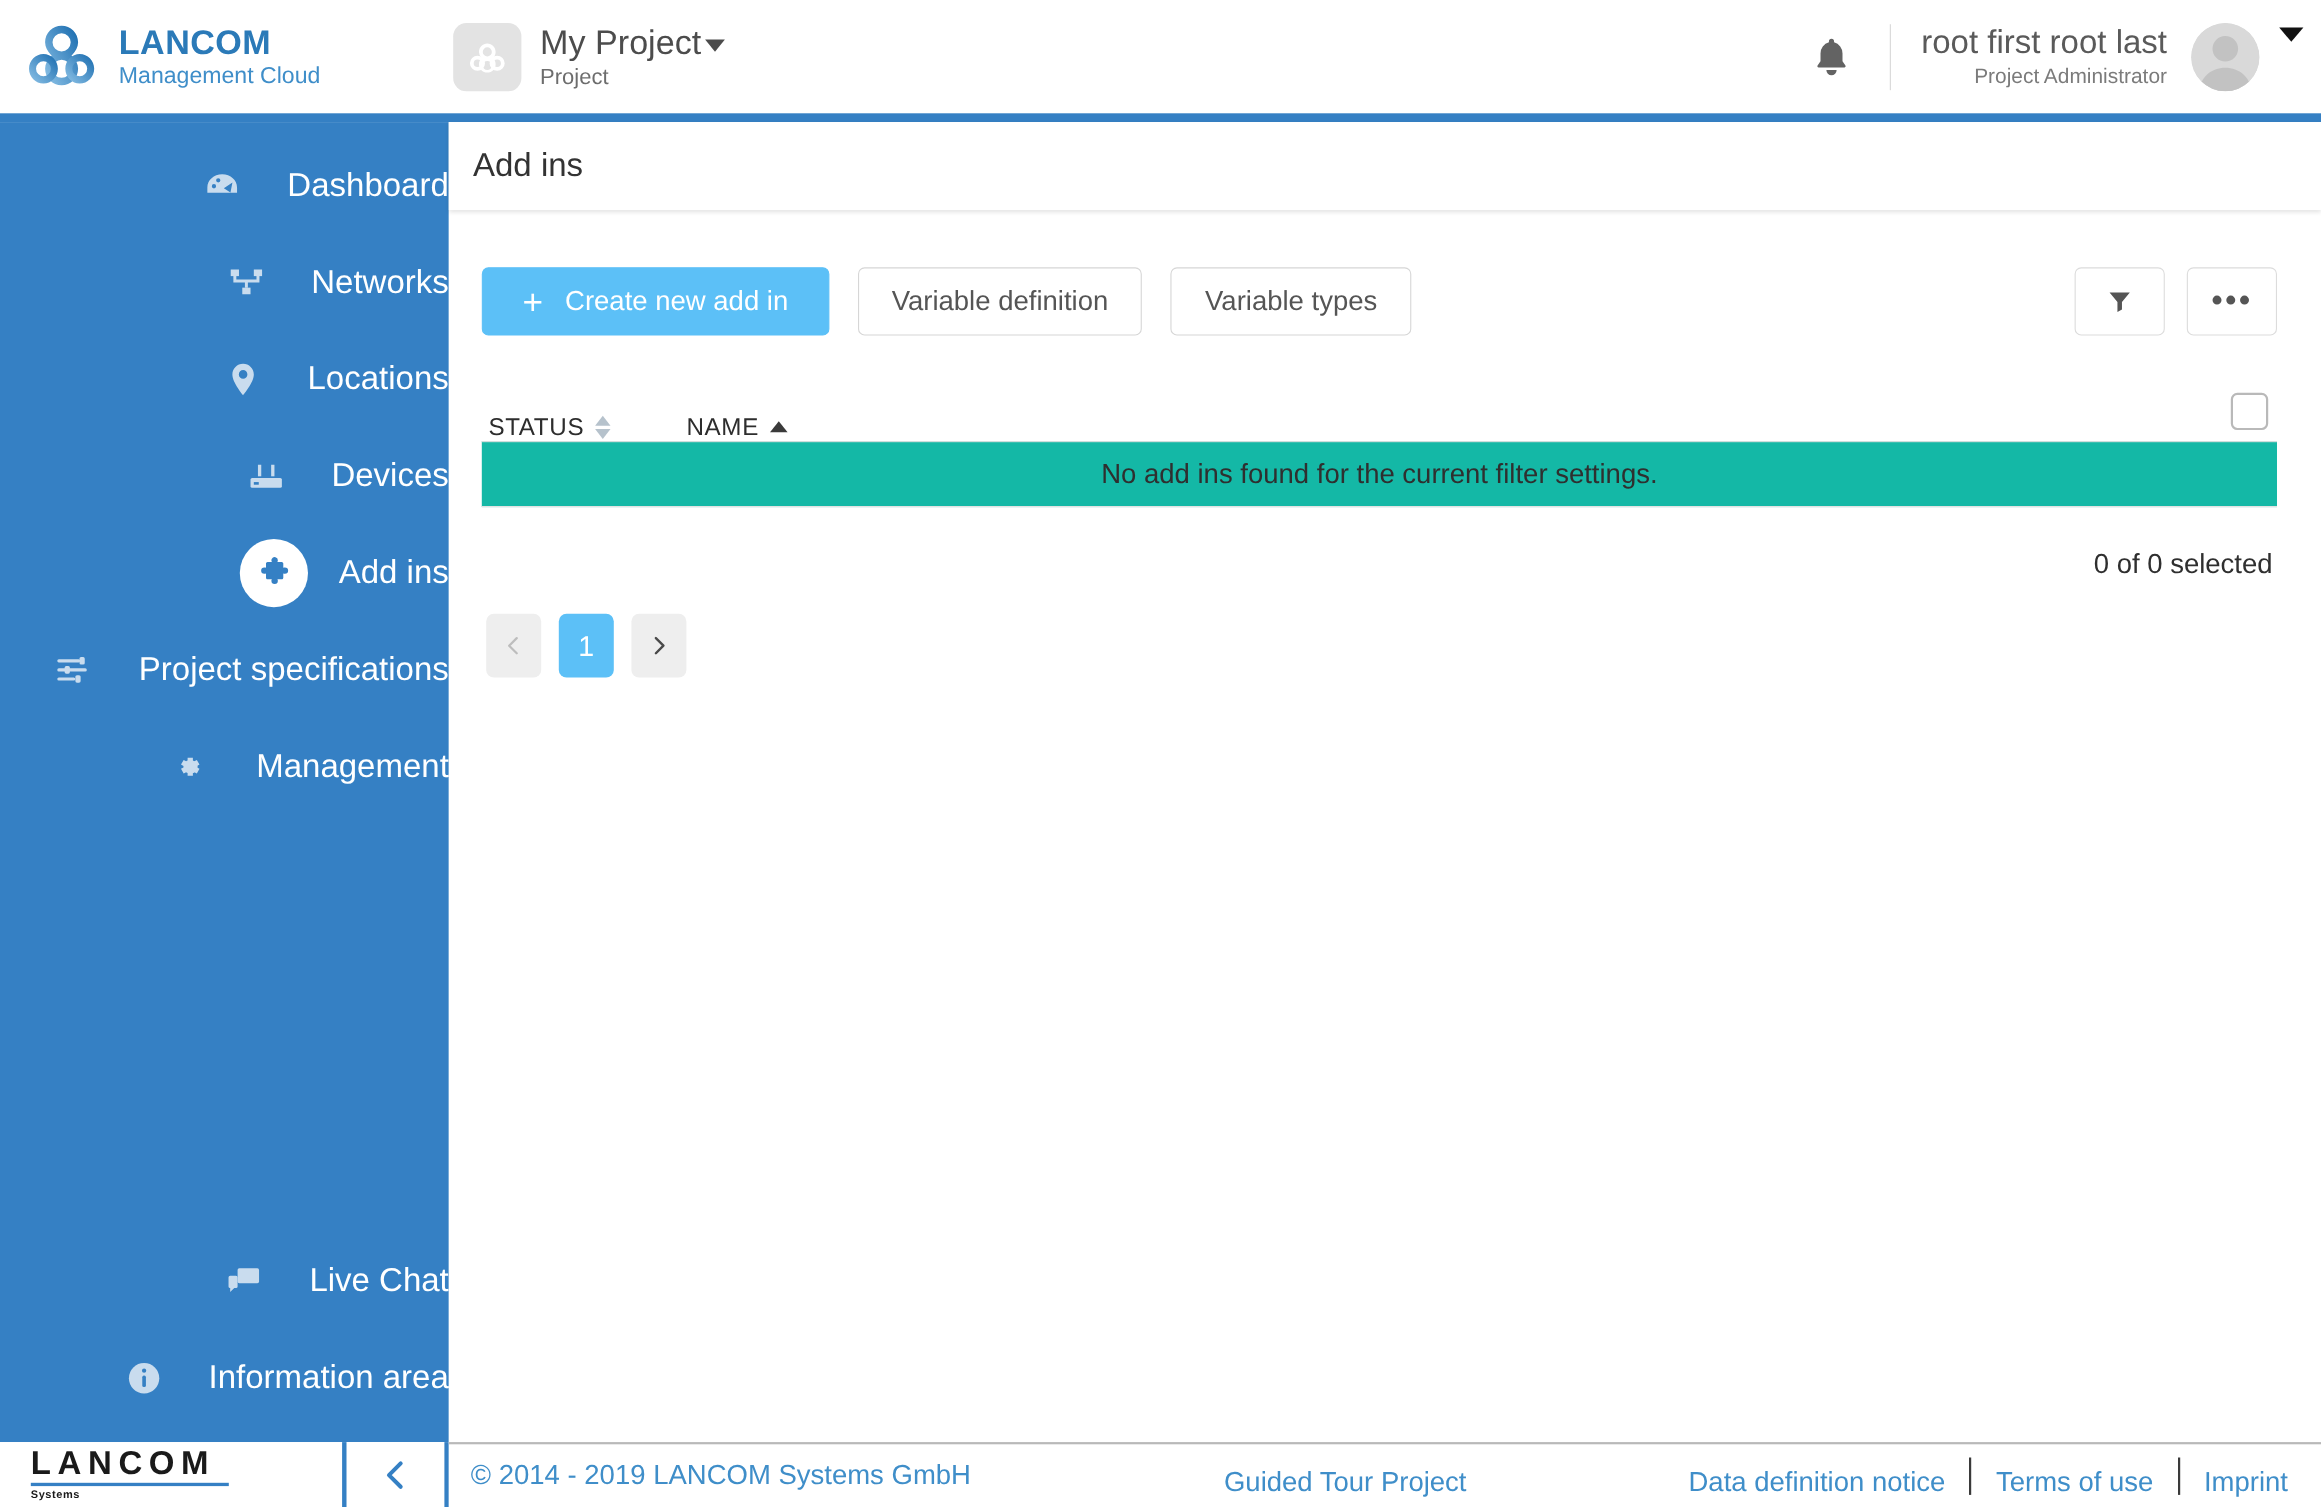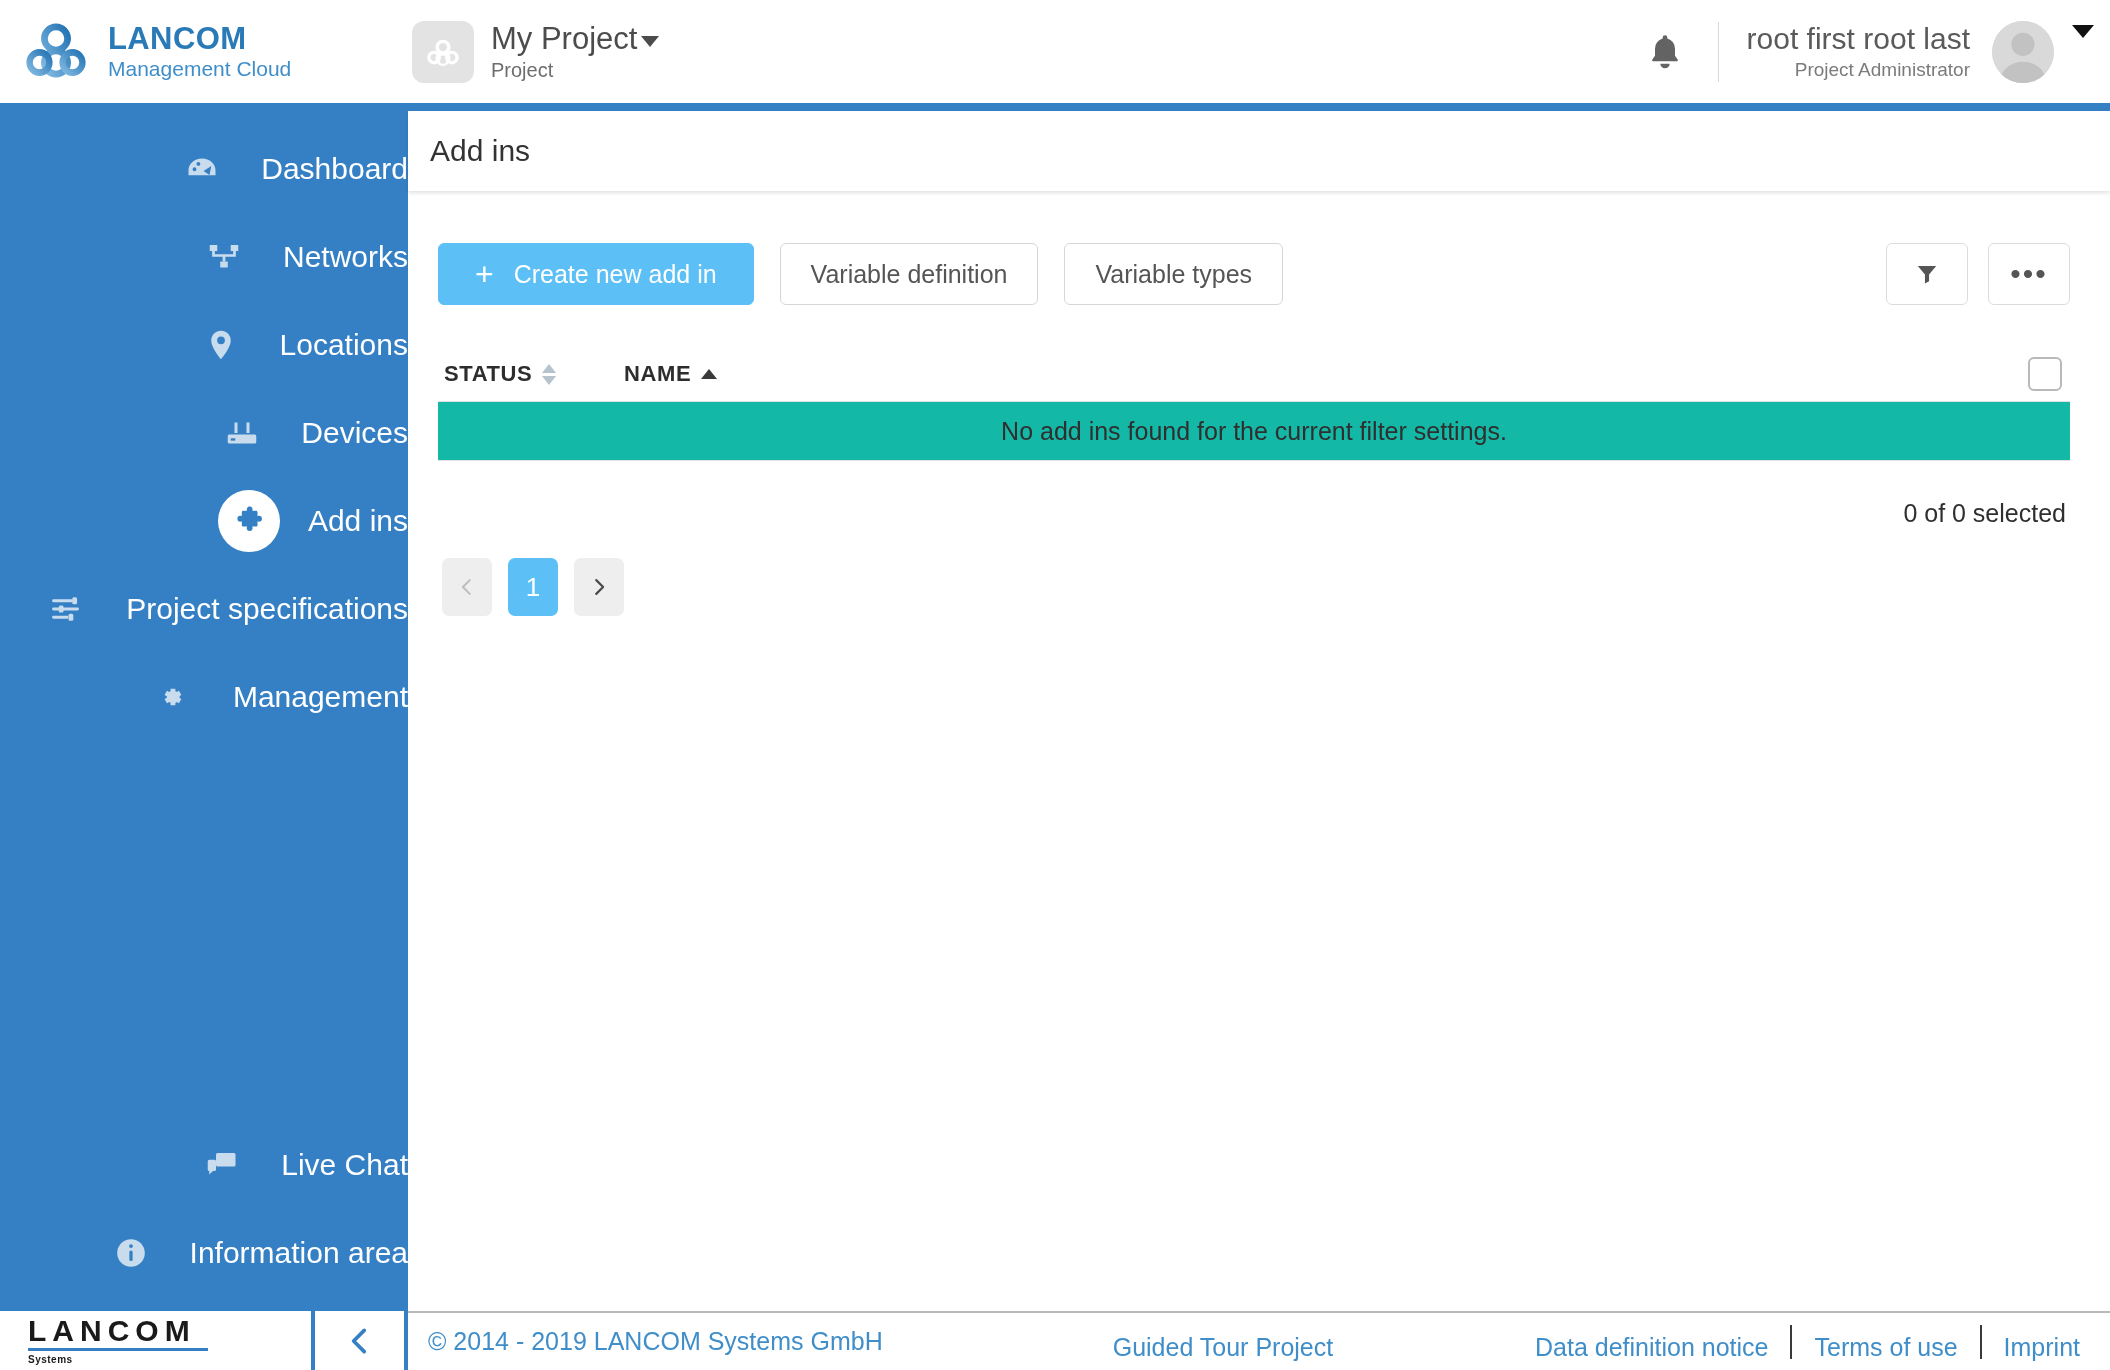--- a/index.html
+++ b/index.html
@@ -111,21 +111,21 @@
   .btn-primary .plus { font-size: 32px; line-height: 1; font-weight: 300; }
   .toolbar-right { margin-left: auto; display: flex; gap: 20px; }
   .icon-btn {
     width: 82px; height: 62px; border: 1px solid #dcdcdc; border-radius: 6px; background: #fff;
     display: flex; align-items: center; justify-content: center; cursor: pointer;
   }
   .dots { font-size: 30px; color: #555; letter-spacing: 2px; line-height: 0.4; }
 
   .table-wrap { margin-top: 42px; }
   .table-head {
-    display: flex; align-items: center; height: 54px; padding: 0 0 0 6px; position: relative; font-weight: bold;
+    display: flex; align-items: flex-end; height: 54px; padding: 0 0 0 6px; position: relative;
   }
   .th { font-size: 22px; color: #2d2d2d; letter-spacing: .6px; display: flex; align-items: center; gap: 10px; cursor: pointer; }
   .th-status { width: 180px; }
   .th-name { }
   .sort-both { display: inline-flex; flex-direction: column; gap: 3px; }
   .tri-up { width:0;height:0;border-left:7px solid transparent;border-right:7px solid transparent;border-bottom:9px solid #b6c2cc; }
   .tri-dn { width:0;height:0;border-left:7px solid transparent;border-right:7px solid transparent;border-top:9px solid #b6c2cc; }
   .tri-up-dark { width:0;height:0;border-left:8px solid transparent;border-right:8px solid transparent;border-bottom:10px solid #3a3a3a; }
   .head-checkbox {
     position: absolute; right: 8px; top: 50%; transform: translateY(-50%);

